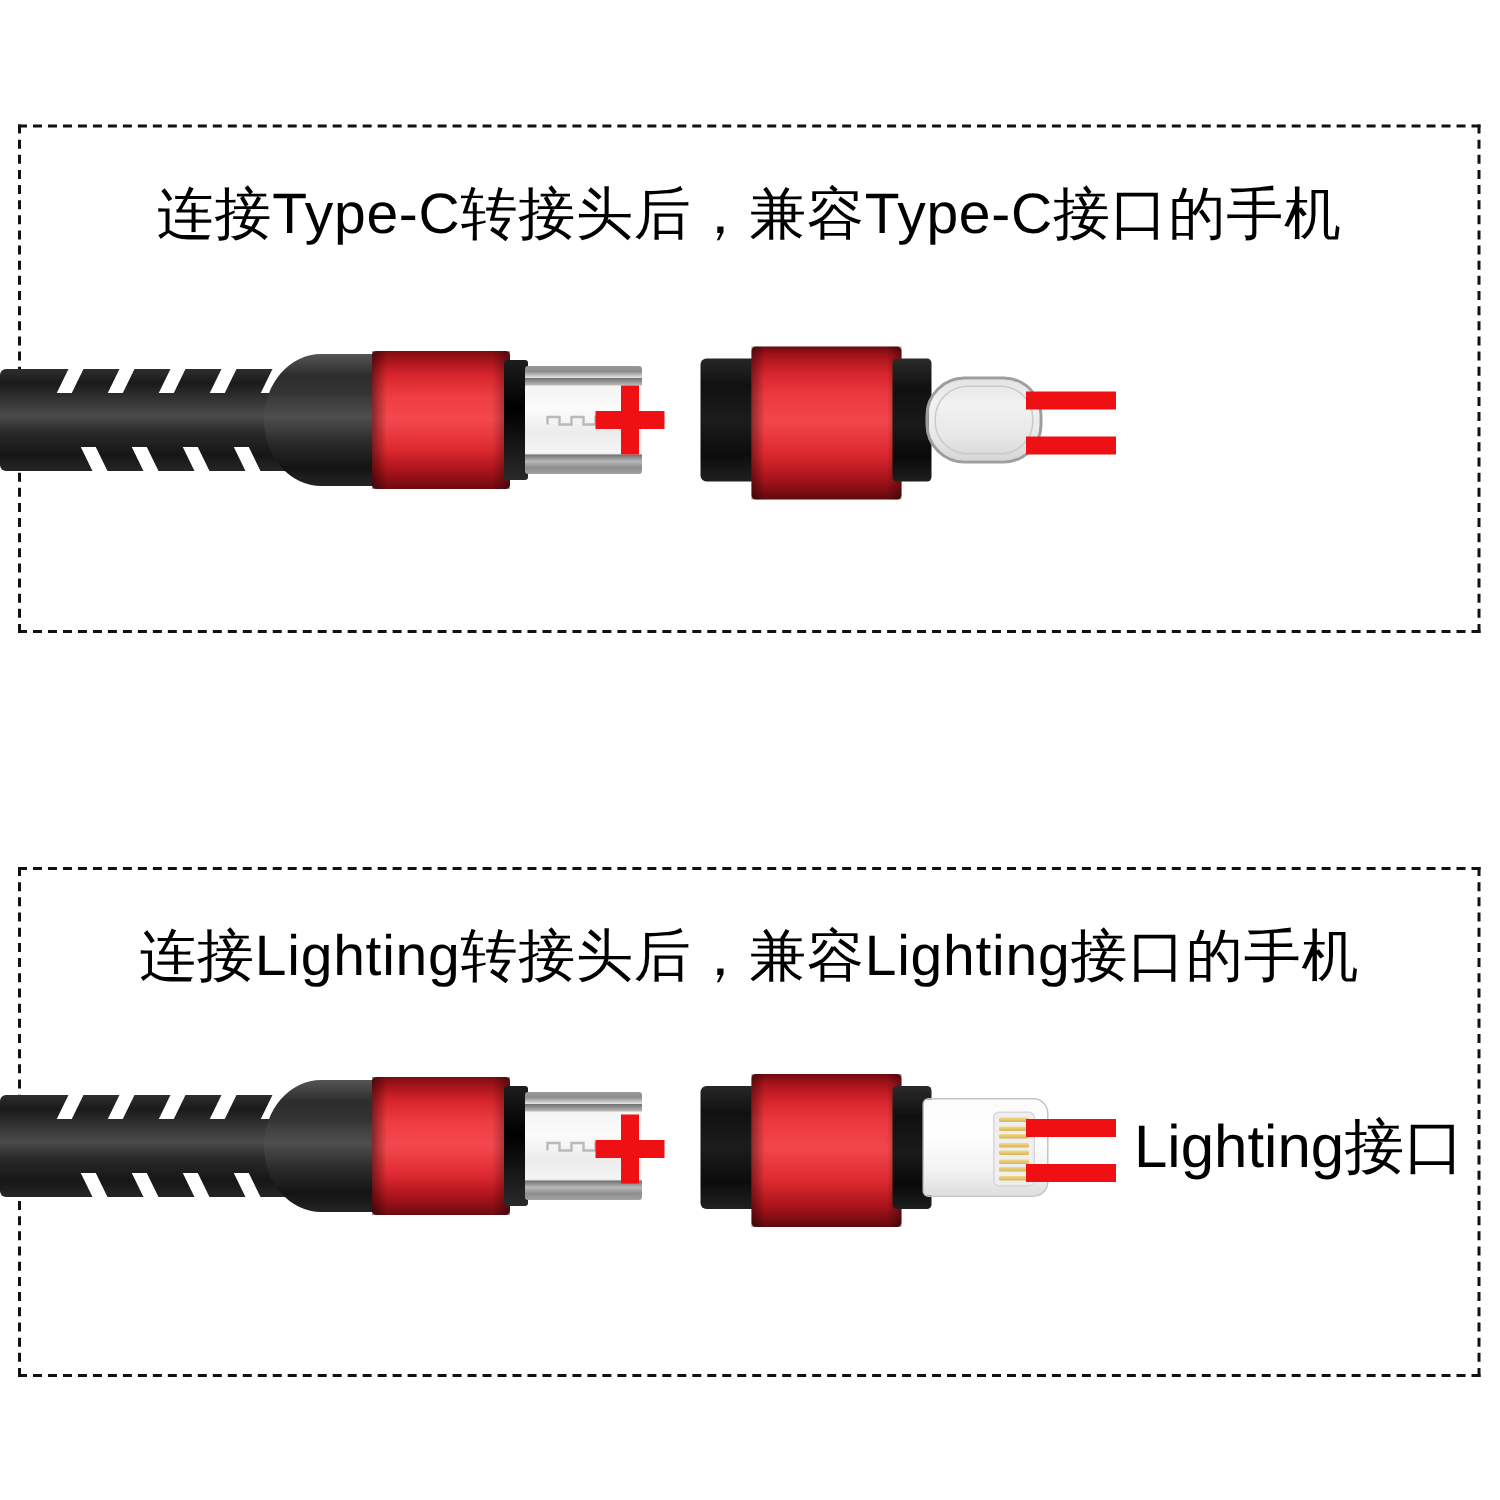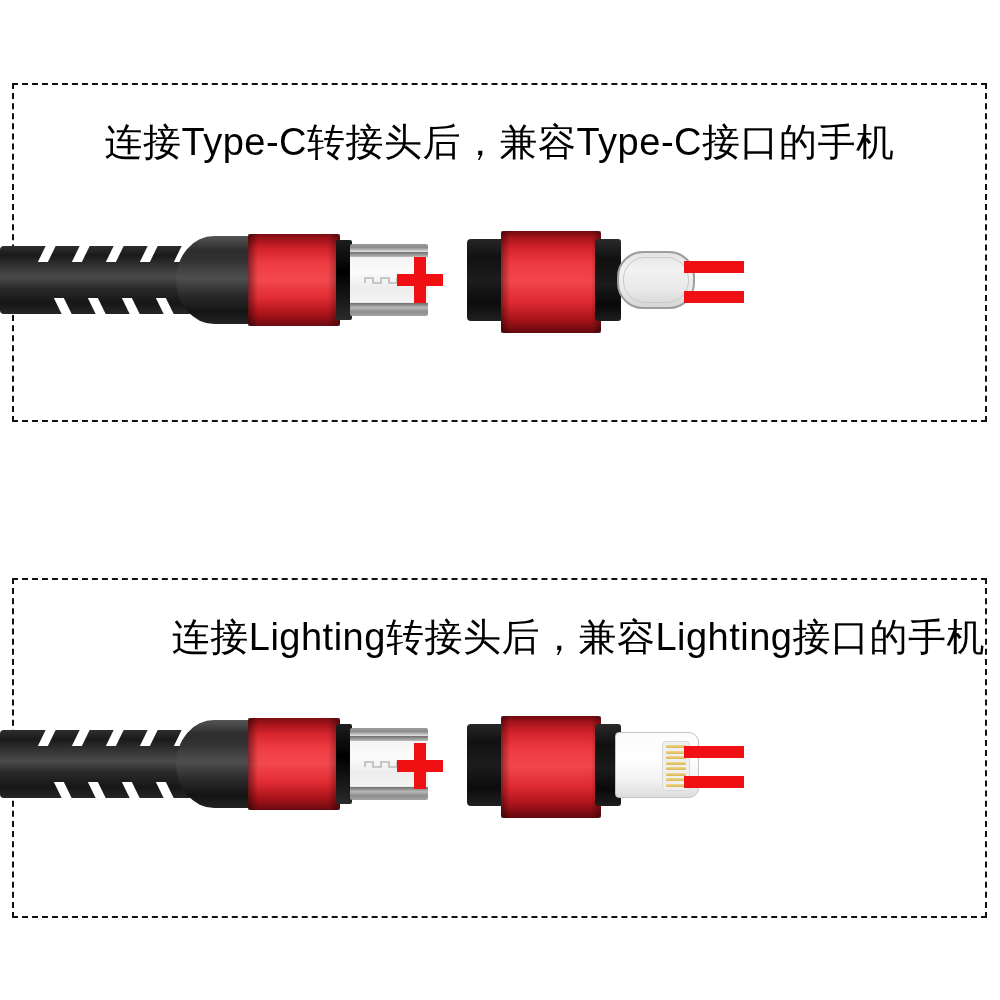--- a/index.html
+++ b/index.html
@@ -26,21 +26,21 @@
     position:absolute;
     left:0;right:0;
     text-align:center;
     color:#000000;
     font-size:38px;
     letter-spacing:0.5px;
     white-space:nowrap;
     font-weight:400;
   }
   #panel-1 .panel-heading{top:32px;}
-  #panel-2 .panel-heading{top:32px;text-align:right;}
+  #panel-2 .panel-heading{top:32px;}
 
   
   .equation{
     position:absolute;
     left:0;top:0;width:100%;height:100%;
   }
 
   
   .cable{
     position:absolute;
@@ -355,16 +355,17 @@
               <b></b>
           </div>
         </div>
       </div>
 
       <div class="equals">
         <i class="e1"></i>
           <i class="e2"></i>
       </div>
 
+      <div class="result-label">Lighting接口</div>
     </div>
   </div>
 
 </div>
 
 </body></html>

